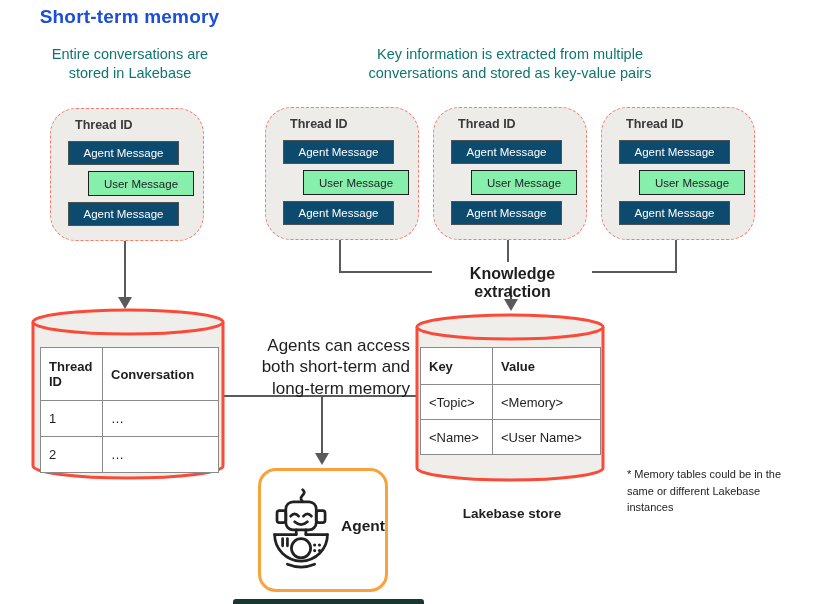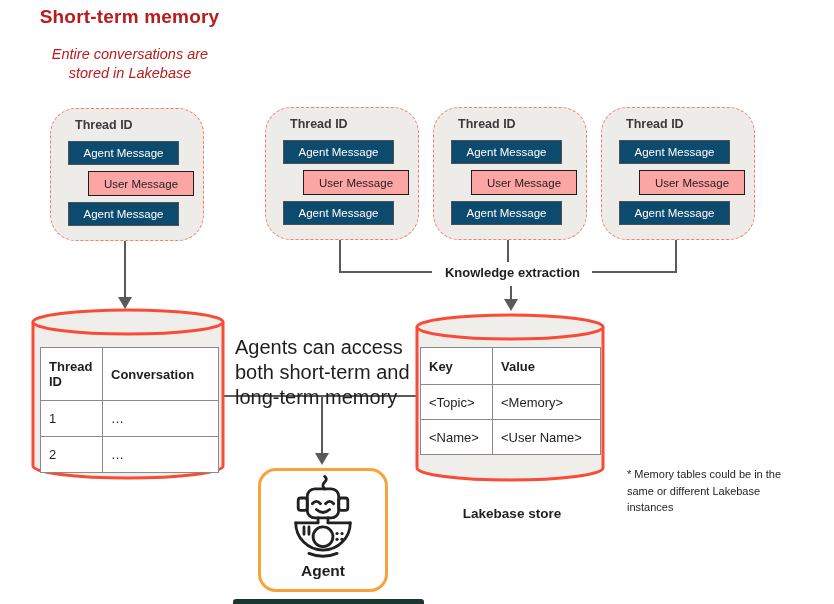--- a/index.html
+++ b/index.html
@@ -2,48 +2,48 @@
 <html><head>
 <meta charset="utf-8">
 <style>
   html,body{margin:0;padding:0;background:#ffffff;}
   #canvas{
     position:relative;width:834px;height:604px;background:#ffffff;overflow:hidden;
     font-family:"Liberation Sans","DejaVu Sans",sans-serif;color:#1e1e1e;
   }
   .abs{position:absolute;}
   
-  .sec-title{font-size:19px;font-weight:bold;color:#b91c1c;text-align:center;letter-spacing:.2px;}
-  .sec-sub{font-size:14.5px;line-height:1.28;text-align:center;color:#b91c1c;font-style:italic;}
+  .sec-title{font-size:19px;font-weight:bold;color:#1d4ed8;text-align:center;letter-spacing:.2px;}
+  .sec-sub{font-size:14.5px;line-height:1.28;text-align:center;color:#0f766e;}
   
   .thread-card{
     width:152px;height:131px;background:#EDECE9;border:1.6px dashed #F97B69;border-radius:26px;
   }
   .thread-label{position:absolute;left:24px;top:9px;font-size:12.5px;font-weight:600;color:#3a3a3a;}
   .msg{position:absolute;display:flex;align-items:center;justify-content:center;font-size:11.5px;}
   .msg-agent{left:17px;width:109px;height:22px;background:#0c4a6e;color:#ffffff;border:1px solid #4F5052;}
   .msg-agent.m1{top:32px;}
   .msg-agent.m2{top:93px;}
-  .msg-user{left:37px;top:62px;width:104px;height:23px;background:#fca5a5;color:#1e1e1e;border:1px solid #1f1f1f;}
+  .msg-user{left:37px;top:62px;width:104px;height:23px;background:#86efac;color:#1e1e1e;border:1px solid #1f1f1f;}
   
   svg.layer{position:absolute;left:0;top:0;z-index:1;}
   .z2{z-index:2;}
   
   table.db{border-collapse:collapse;background:#ffffff;table-layout:fixed;}
   table.db td,table.db th{border:1px solid #8a8a8a;font-size:13px;text-align:left;vertical-align:middle;padding:4px 6px 4px 8px;}
   table.db th{font-weight:bold;}
-  .ke-label{font-size:13px;font-weight:bold;text-align:center;}
-  .access-note{font-size:20px;line-height:1.25;text-align:left;}
+  .ke-label{font-size:16px;font-weight:bold;text-align:center;}
+  .access-note{font-size:17px;line-height:1.25;text-align:right;}
   .store-label{font-size:13.5px;font-weight:bold;text-align:center;line-height:1.3;}
   .footnote{font-size:11px;line-height:1.52;text-align:left;}
   
   .agent-box{
     left:258px;top:468px;width:130px;height:124px;background:#ffffff;
     border:3.5px solid #F9A23B;border-radius:18px;box-sizing:border-box;
-    display:flex;flex-direction:column;align-items:center;justify-content:flex-end;
+    display:flex;flex-direction:row;align-items:center;justify-content:flex-end;
   }
   .agent-label{font-size:15.5px;font-weight:bold;margin-bottom:9px;}
   .robot{margin-bottom:2px;}
   .crop-bar{left:233px;top:599px;width:191px;height:5px;background:#173831;border-radius:3px 3px 0 0;}
 </style>
 </head>
 <body>
 
 <div id="canvas">
 
@@ -69,20 +69,21 @@
     </g>
 
     <g>
       <path d="M417,327 L417,468 A93,12 0 0 0 603,468 L603,327" fill="#F0EEEB" stroke="#FA4A38" stroke-width="3"></path>
       <ellipse cx="510" cy="327" rx="93" ry="12" fill="#F0EEEB" stroke="#FA4A38" stroke-width="3"></ellipse>
     </g>
   </svg>
 
   <div class="abs z2 sec-title" style="left:22px;top:6px;width:215px;">Short-term memory</div>
   <div class="abs z2 sec-sub" style="left:35px;top:45px;width:190px;">Entire conversations are stored in Lakebase</div>
+  <div class="abs z2 sec-sub" style="left:335px;top:45px;width:350px;">Key information is extracted from multiple conversations and stored as key-value pairs</div>
 
   <div class="abs z2 thread-card" style="left:50px;top:108px;">
     <div class="thread-label">Thread ID</div>
     <div class="msg msg-agent m1">Agent Message</div>
     <div class="msg msg-user">User Message</div>
     <div class="msg msg-agent m2">Agent Message</div>
   </div>
 
   <div class="abs z2 thread-card" style="left:265px;top:107px;">
     <div class="thread-label">Thread ID</div>

